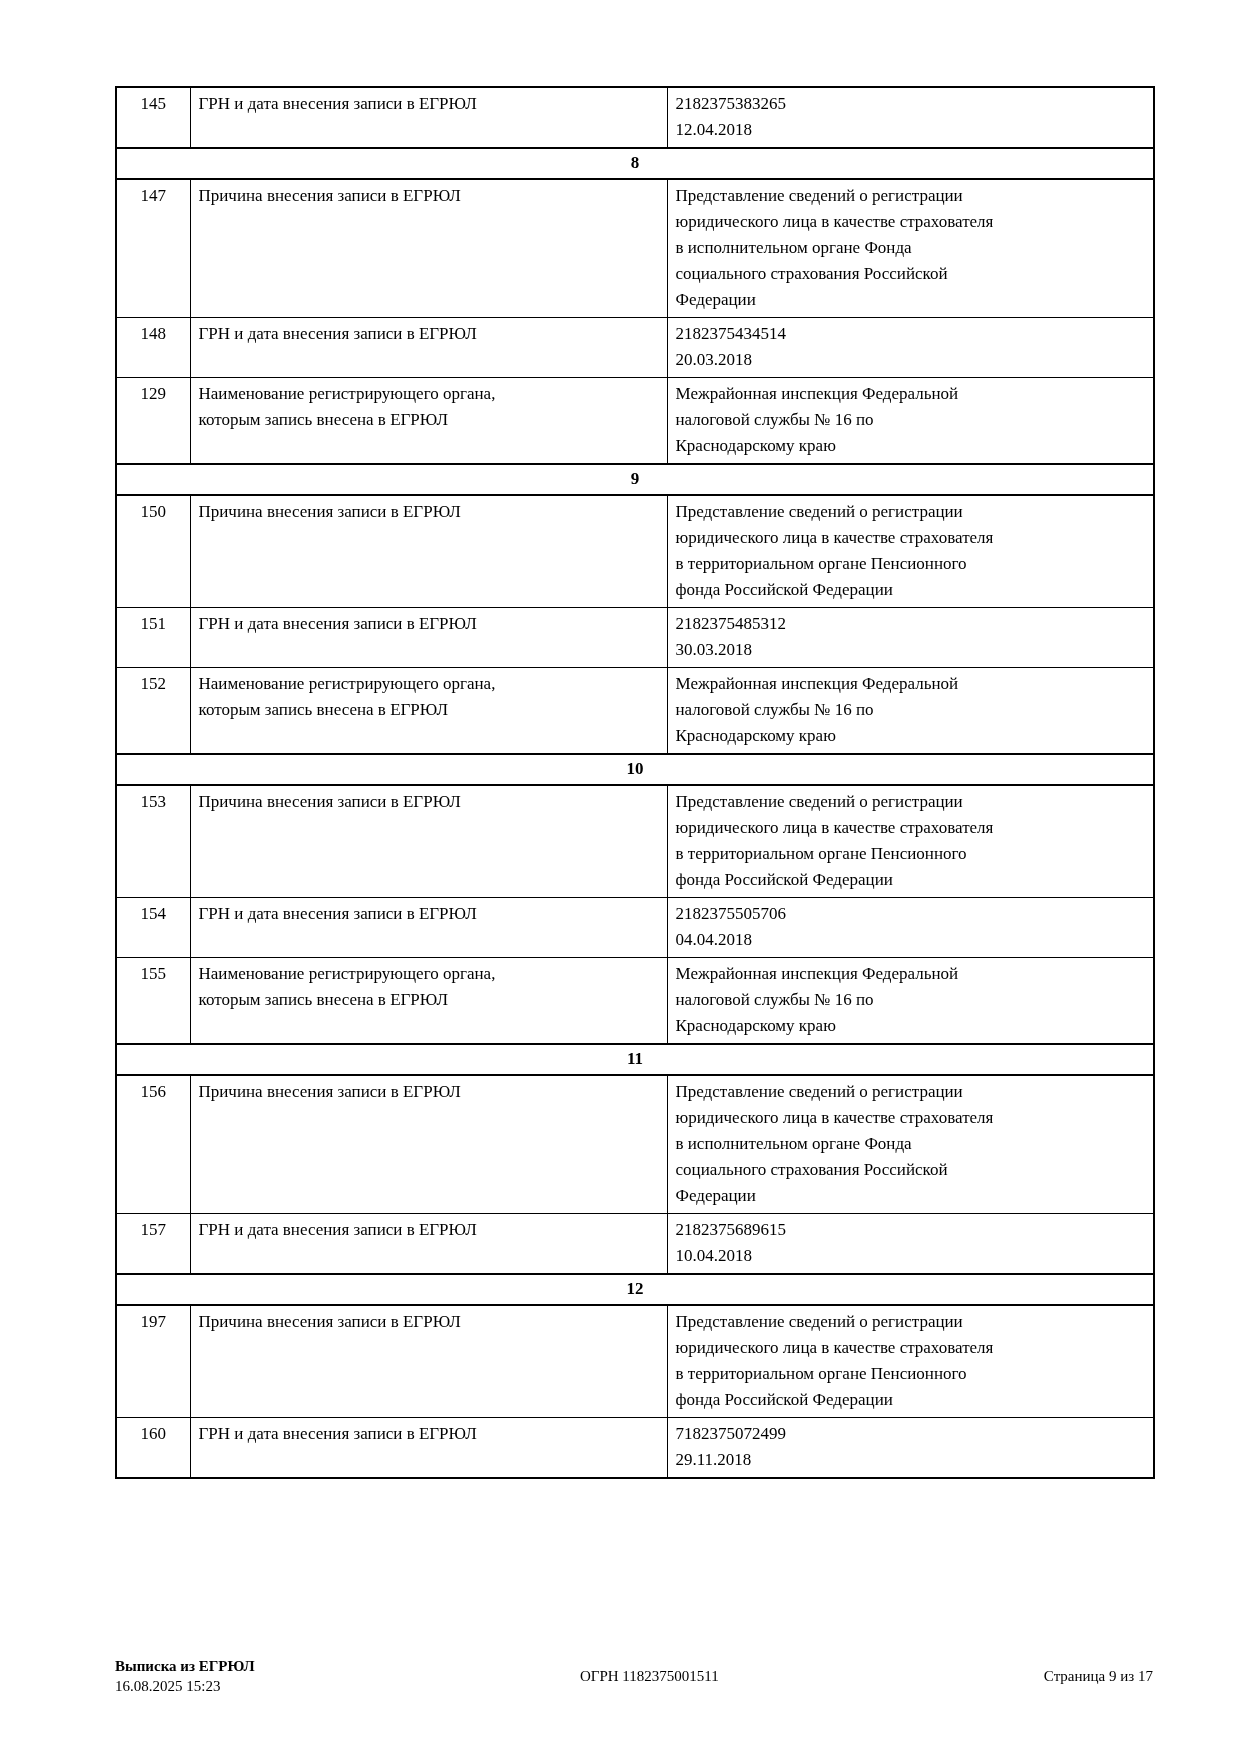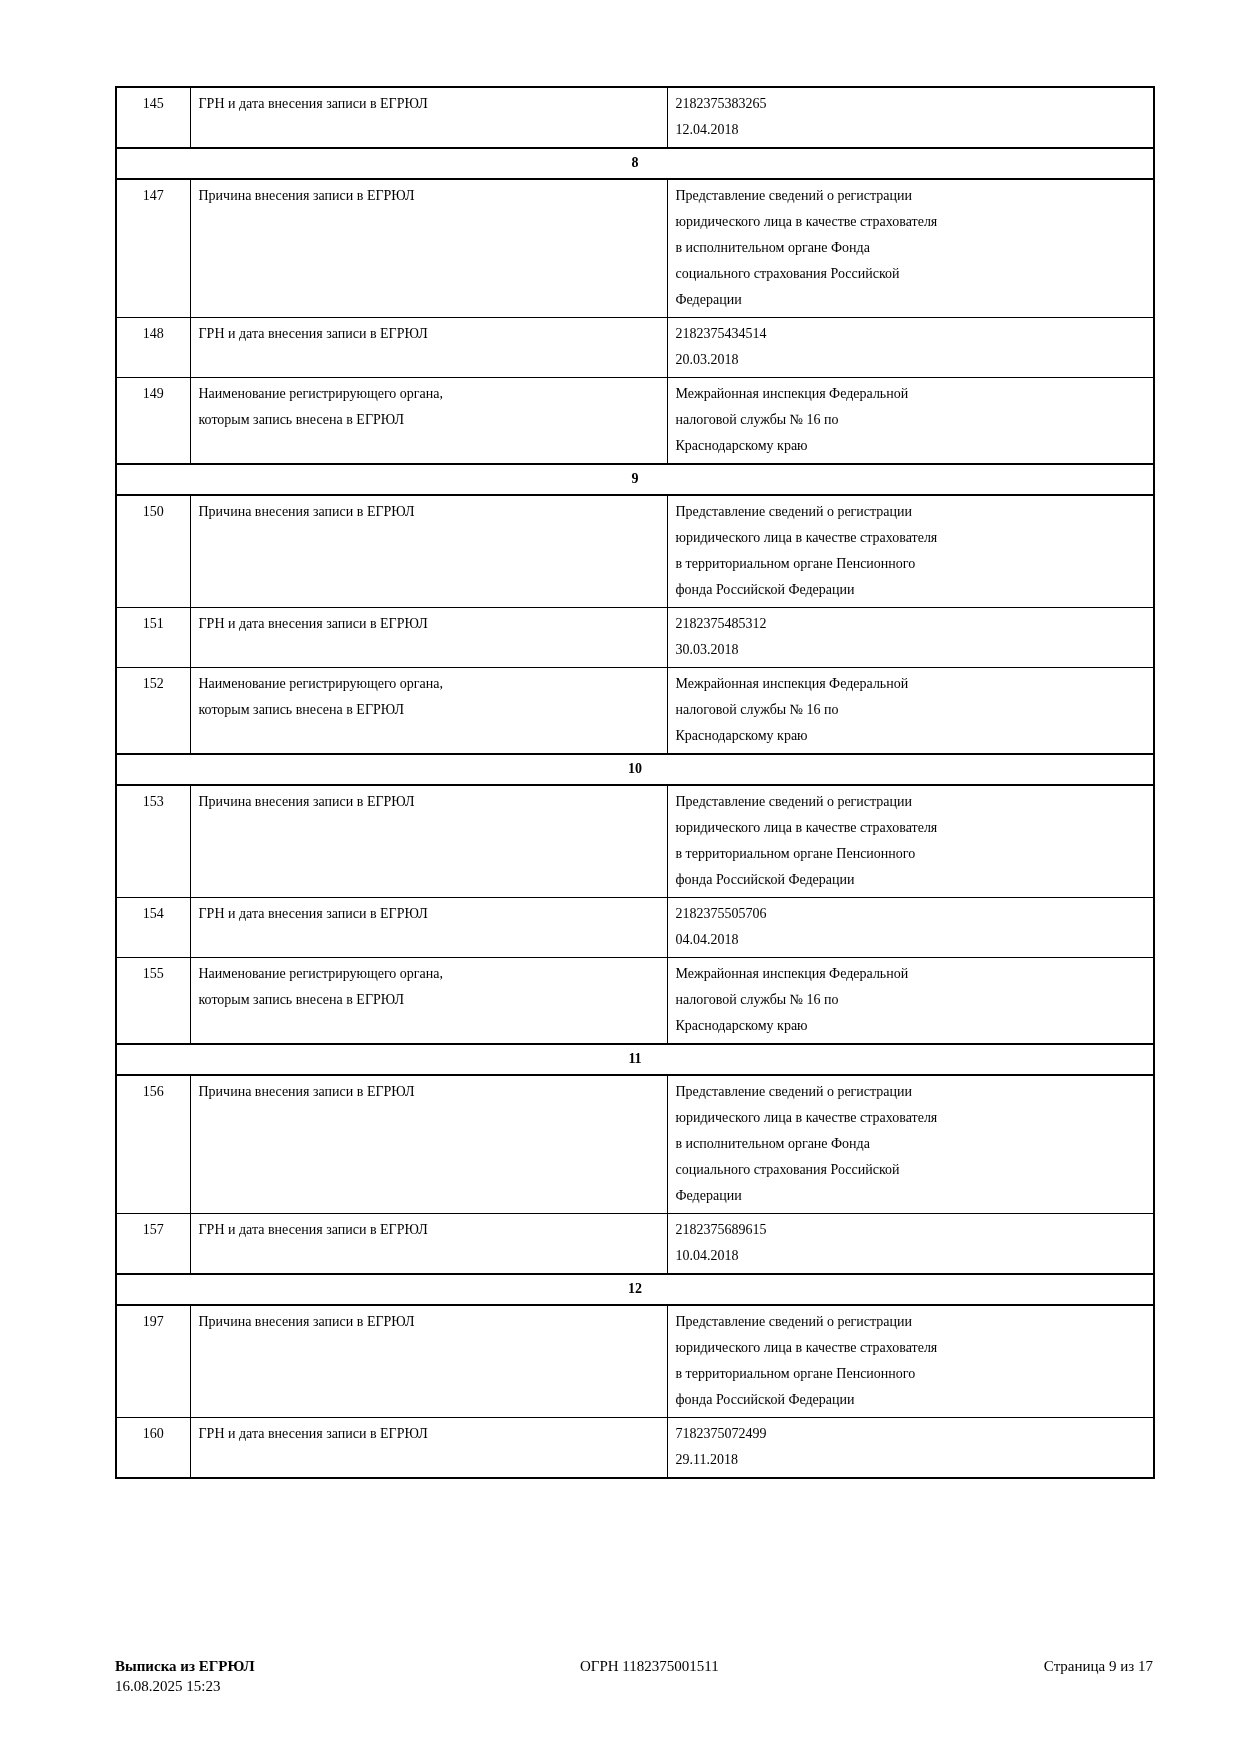--- a/index.html
+++ b/index.html
@@ -20,21 +20,21 @@
     left: 115px;
     top: 86px;
     width: 1038px;
     border-collapse: collapse;
     table-layout: fixed;
     border: 2px solid #000;
   }
   table.records td {
     border: 1px solid #000;
     vertical-align: top;
-    font-size: 14px;
+    font-size: 17px;
     line-height: 26px;
     padding: 3px 8px 4px 8px;
     white-space: pre-line;
     overflow: hidden;
   }
   table.records td.num {
     text-align: center;
     padding-left: 2px;
     padding-right: 2px;
   }
@@ -46,21 +46,21 @@
     border-top: 2px solid #000;
     border-bottom: 2px solid #000;
   }
   .footer {
     position: absolute;
     left: 115px;
     top: 1656px;
     width: 1038px;
     display: flex;
     justify-content: space-between;
-    align-items: flex-start;
+    align-items: center;
     font-size: 15px;
     line-height: 20px;
   }
   .footer .doc-title { font-weight: bold; }
 </style>
 </head>
 <body>
 
 <div class="page">
 
@@ -89,21 +89,21 @@
 социального страхования Российской
 Федерации</td>
         </tr>
         <tr>
           <td class="num">148</td>
           <td class="field">ГРН и дата внесения записи в ЕГРЮЛ</td>
           <td class="value">2182375434514
 20.03.2018</td>
         </tr>
         <tr>
-          <td class="num">149</td>
+          <td class="num">129</td>
           <td class="field">Наименование регистрирующего органа,
 которым запись внесена в ЕГРЮЛ</td>
           <td class="value">Межрайонная инспекция Федеральной
 налоговой службы № 16 по
 Краснодарскому краю</td>
         </tr>
         <tr class="section-row">
           <td colspan="3">9</td>
         </tr>
         <tr>

